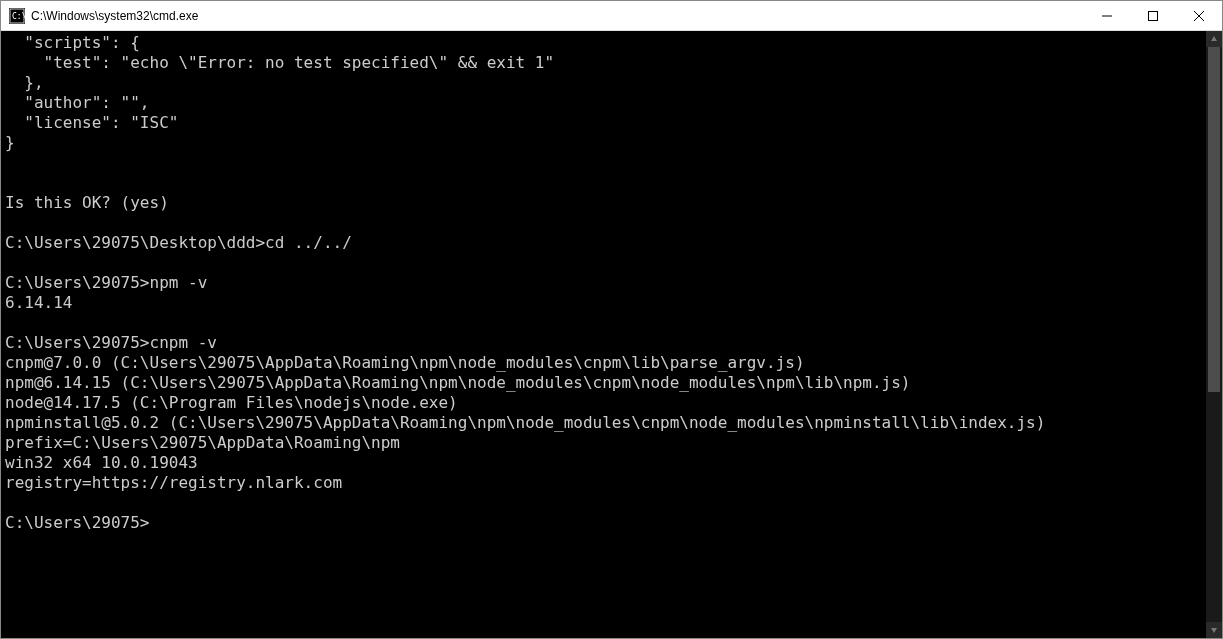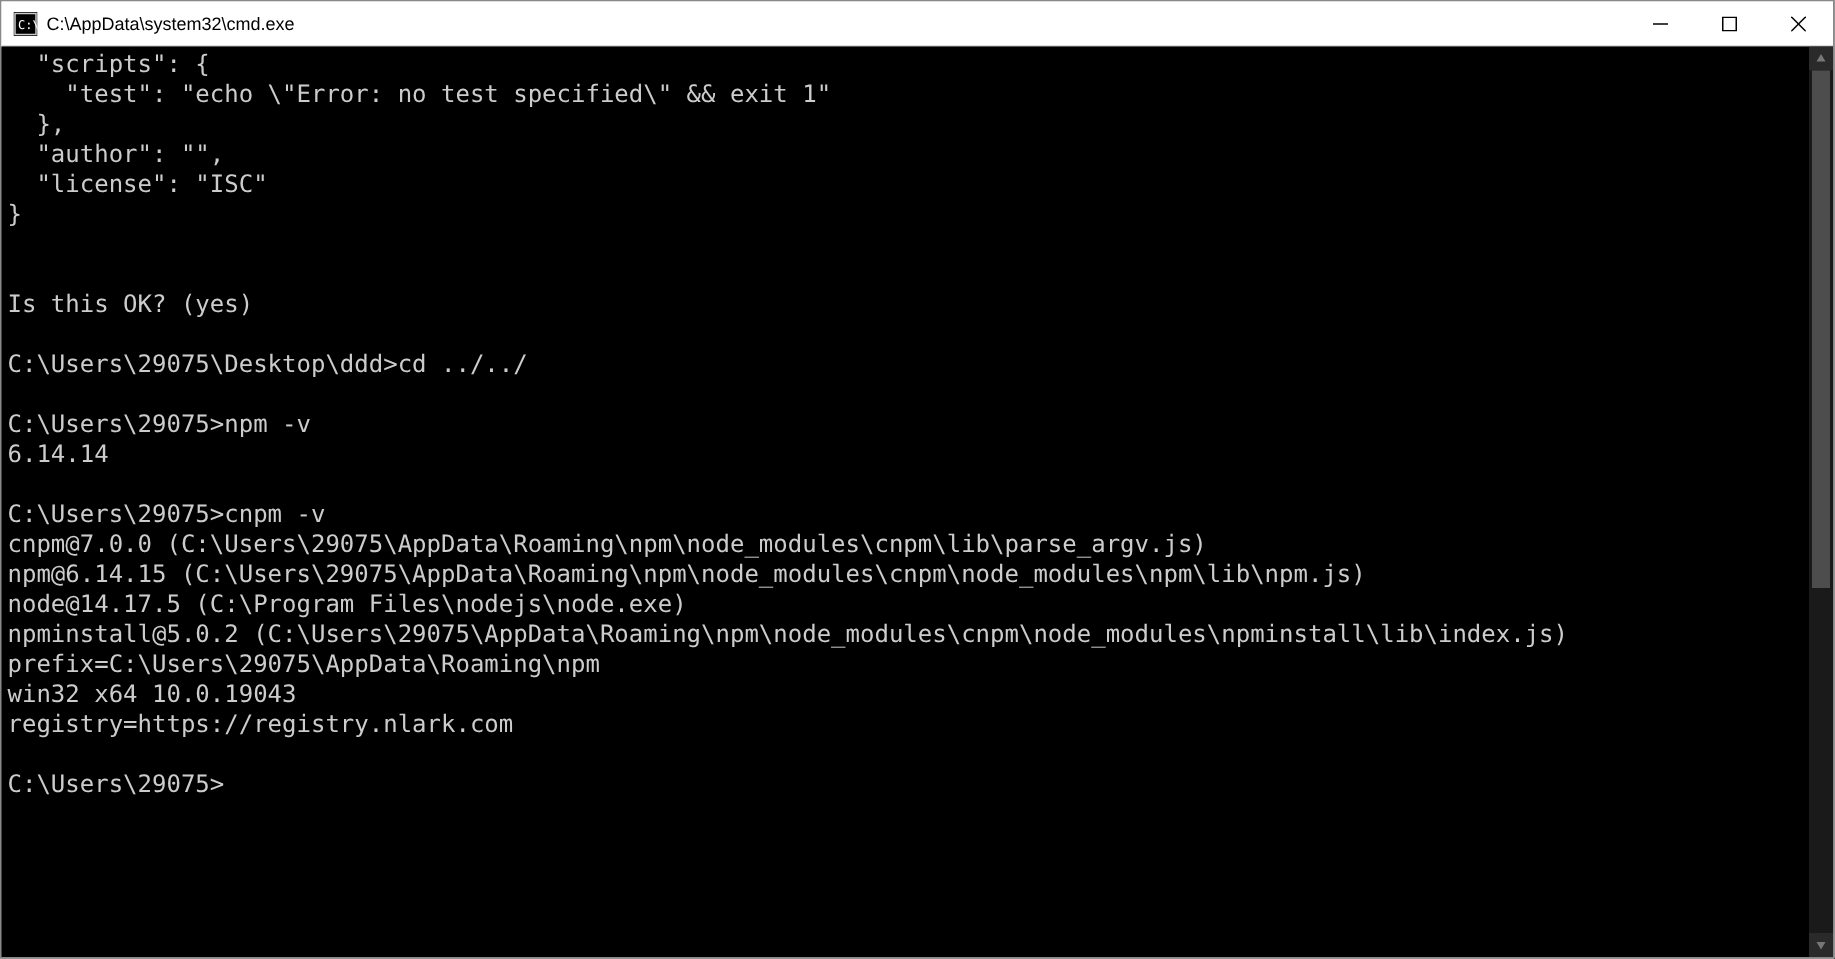--- a/index.html
+++ b/index.html
@@ -113,21 +113,21 @@
 
 <div class="window">
   <div class="titlebar">
     <div class="titlebar-icon">
       <svg viewBox="0 0 16 16">
         <rect x="0" y="0" width="16" height="16" fill="#000"></rect>
         <rect x="1" y="1" width="14" height="14" fill="none" stroke="#ccc" stroke-width="1"></rect>
         <text x="3" y="11" font-size="8" fill="#fff" font-family="monospace">C:\</text>
       </svg>
     </div>
-    <div class="titlebar-title">C:\AppData\system32\cmd.exe</div>
+    <div class="titlebar-title">C:\Windows\system32\cmd.exe</div>
     <div class="titlebar-spacer"></div>
     <div class="titlebar-btn">
       <svg viewBox="0 0 10 10">
           <line x1="0" y1="5" x2="10" y2="5" stroke="#000" stroke-width="1"></line>
         </svg>
     </div>
     <div class="titlebar-btn">
       <svg viewBox="0 0 10 10">
           <rect x="0.5" y="0.5" width="9" height="9" fill="none" stroke="#000" stroke-width="1"></rect>
         </svg>

